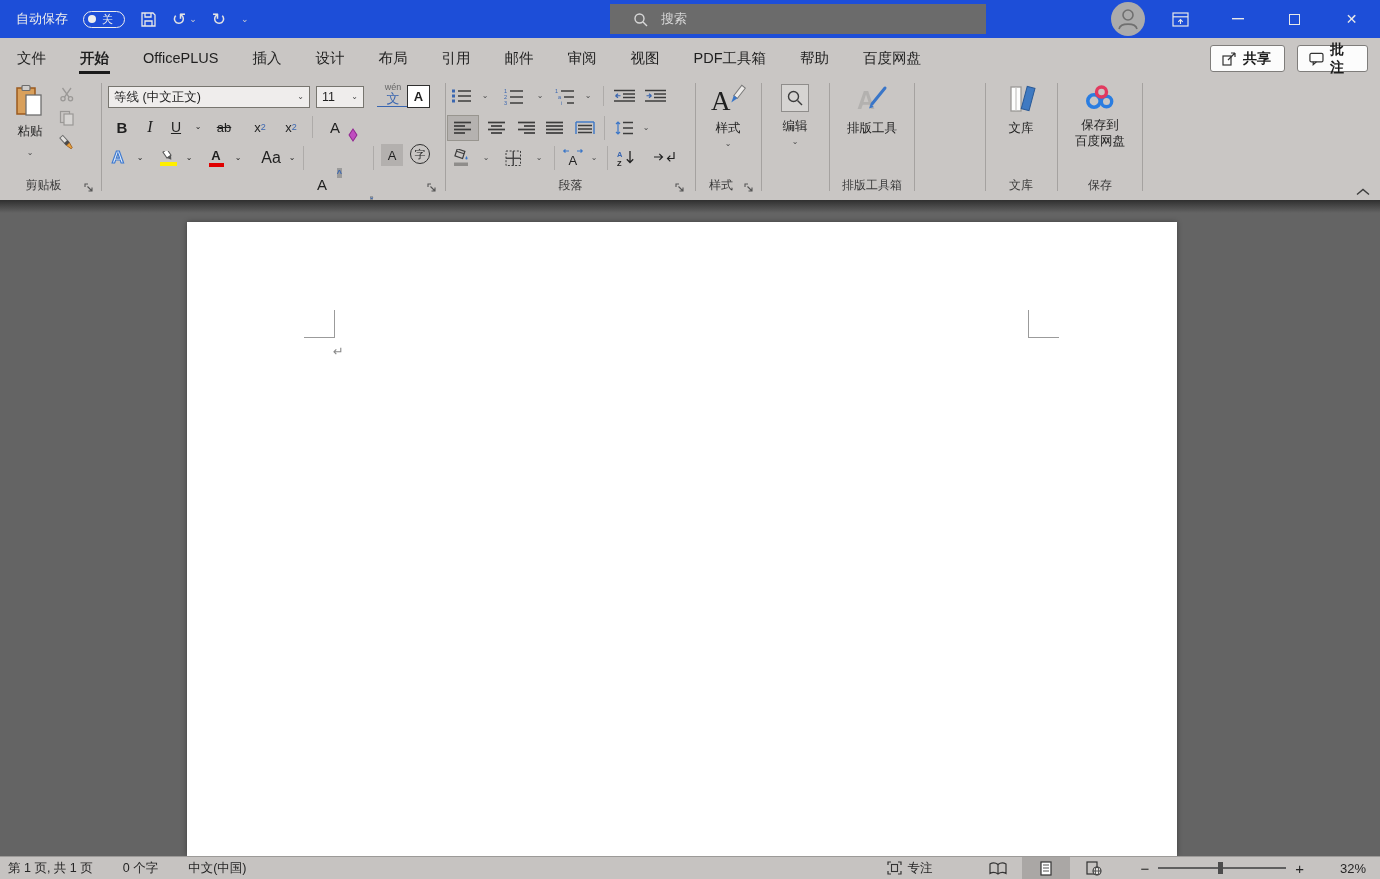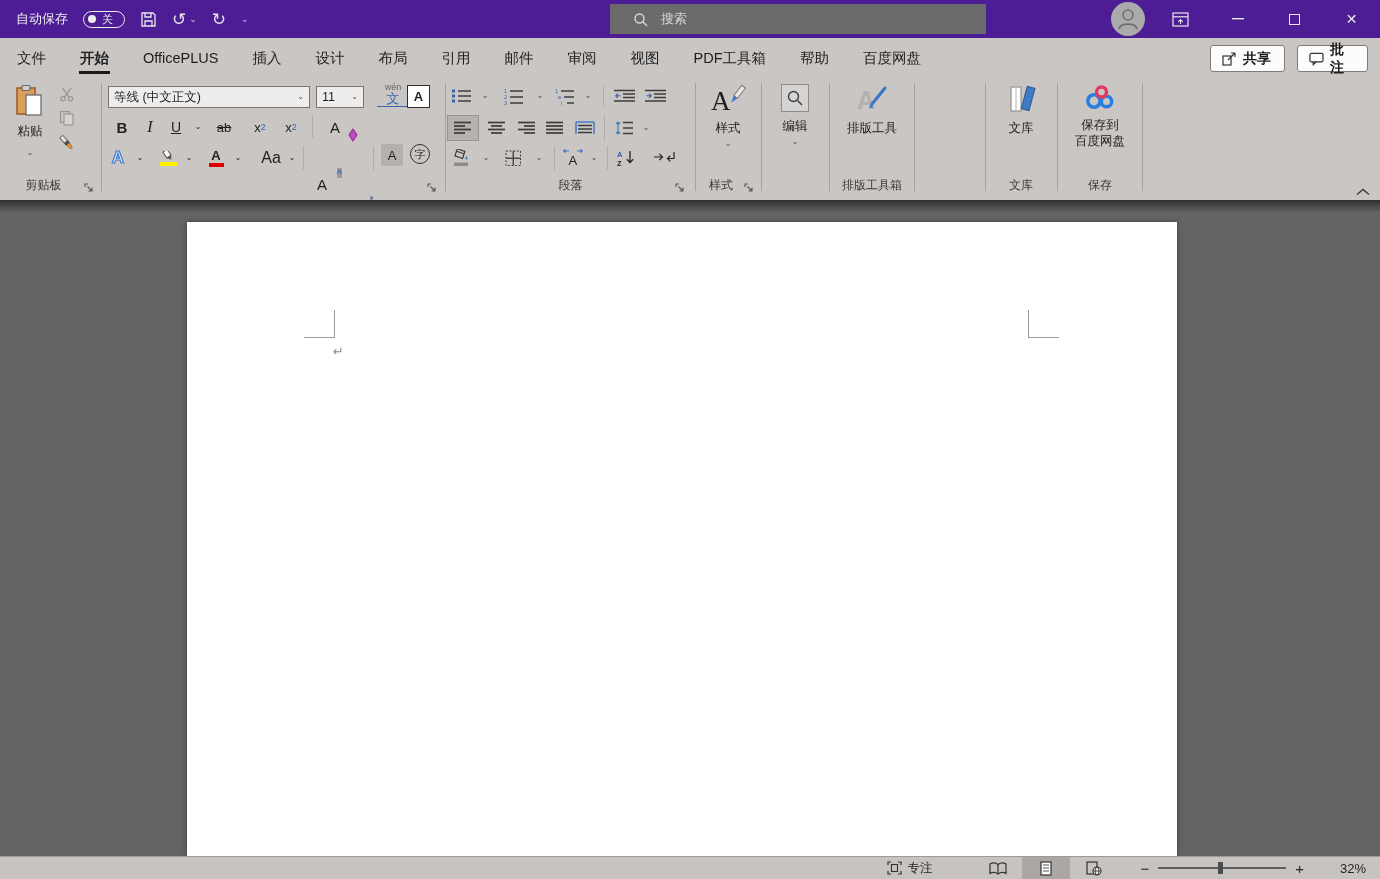--- a/index.html
+++ b/index.html
@@ -1,20 +1,20 @@
 <!DOCTYPE html>
 <html><head>
 <meta charset="utf-8">
 <style>
   * { margin:0; padding:0; box-sizing:border-box; }
   html,body { width:1380px; height:879px; overflow:hidden; }
   body { font-family:"Liberation Sans","DejaVu Sans",sans-serif; position:relative; background:#646464; }
 
   
-  .titlebar { position:absolute; top:0; left:0; width:1380px; height:38px; background:#4c1d95; }
+  .titlebar { position:absolute; top:0; left:0; width:1380px; height:38px; background:#1d4ed8; }
   .qat { position:absolute; left:16px; top:0; height:38px; display:flex; align-items:center; gap:15px; color:#ececec; }
   .autosave-label { font-size:13px; }
   .toggle { width:42px; height:17px; border:1.5px solid #ededed; border-radius:9px; display:flex; align-items:center; padding:0 5px 0 4px; gap:6px; cursor:default; }
   .toggle-dot { width:8px; height:8px; border-radius:50%; background:#ededed; }
   .toggle-state { font-size:11px; color:#ededed; line-height:1; }
   .qat-btn { display:flex; align-items:center; gap:3px; }
   .glyph-undo,.glyph-redo { font-size:17px; color:#e4e4e4; line-height:1; }
   .mini-chev { font-size:9px; color:#cfcfcf; line-height:1; }
   .title-box { position:absolute; left:323px; top:0; width:312px; height:38px; background:#525252; color:#f2f2f2; font-size:13.5px; display:flex; align-items:center; justify-content:center; gap:8px; }
   .title-box .mini-chev { font-size:8px; }
@@ -592,20 +592,25 @@
     <span class="mark" style="left:117px;top:115px;width:31px;height:1px;"></span>
 
     <span class="mark" style="left:841px;top:88px;width:1px;height:28px;"></span>
     <span class="mark" style="left:841px;top:115px;width:31px;height:1px;"></span>
 
     <span class="pilcrow">↵</span>
   </div>
 </div>
 
 <div class="statusbar">
+  <div class="sb-left">
+    <span>第 1 页, 共 1 页</span>
+    <span>0 个字</span>
+    <span>中文(中国)</span>
+  </div>
   <div class="sb-right">
     <span class="sb-focus">
       <svg width="15" height="14" viewBox="0 0 15 14">
           <path d="M1 4 V1 h3 M11 1 h3 v3 M14 10 v3 h-3 M4 13 H1 v-3" fill="none" stroke="#333" stroke-width="1.2"></path>
           <rect x="4.5" y="3.5" width="6" height="7" fill="none" stroke="#333" stroke-width="1.1"></rect>
         </svg>
       <span>专注</span>
     </span>
     <span class="view-btn">
       <svg width="18" height="13" viewBox="0 0 18 13">

